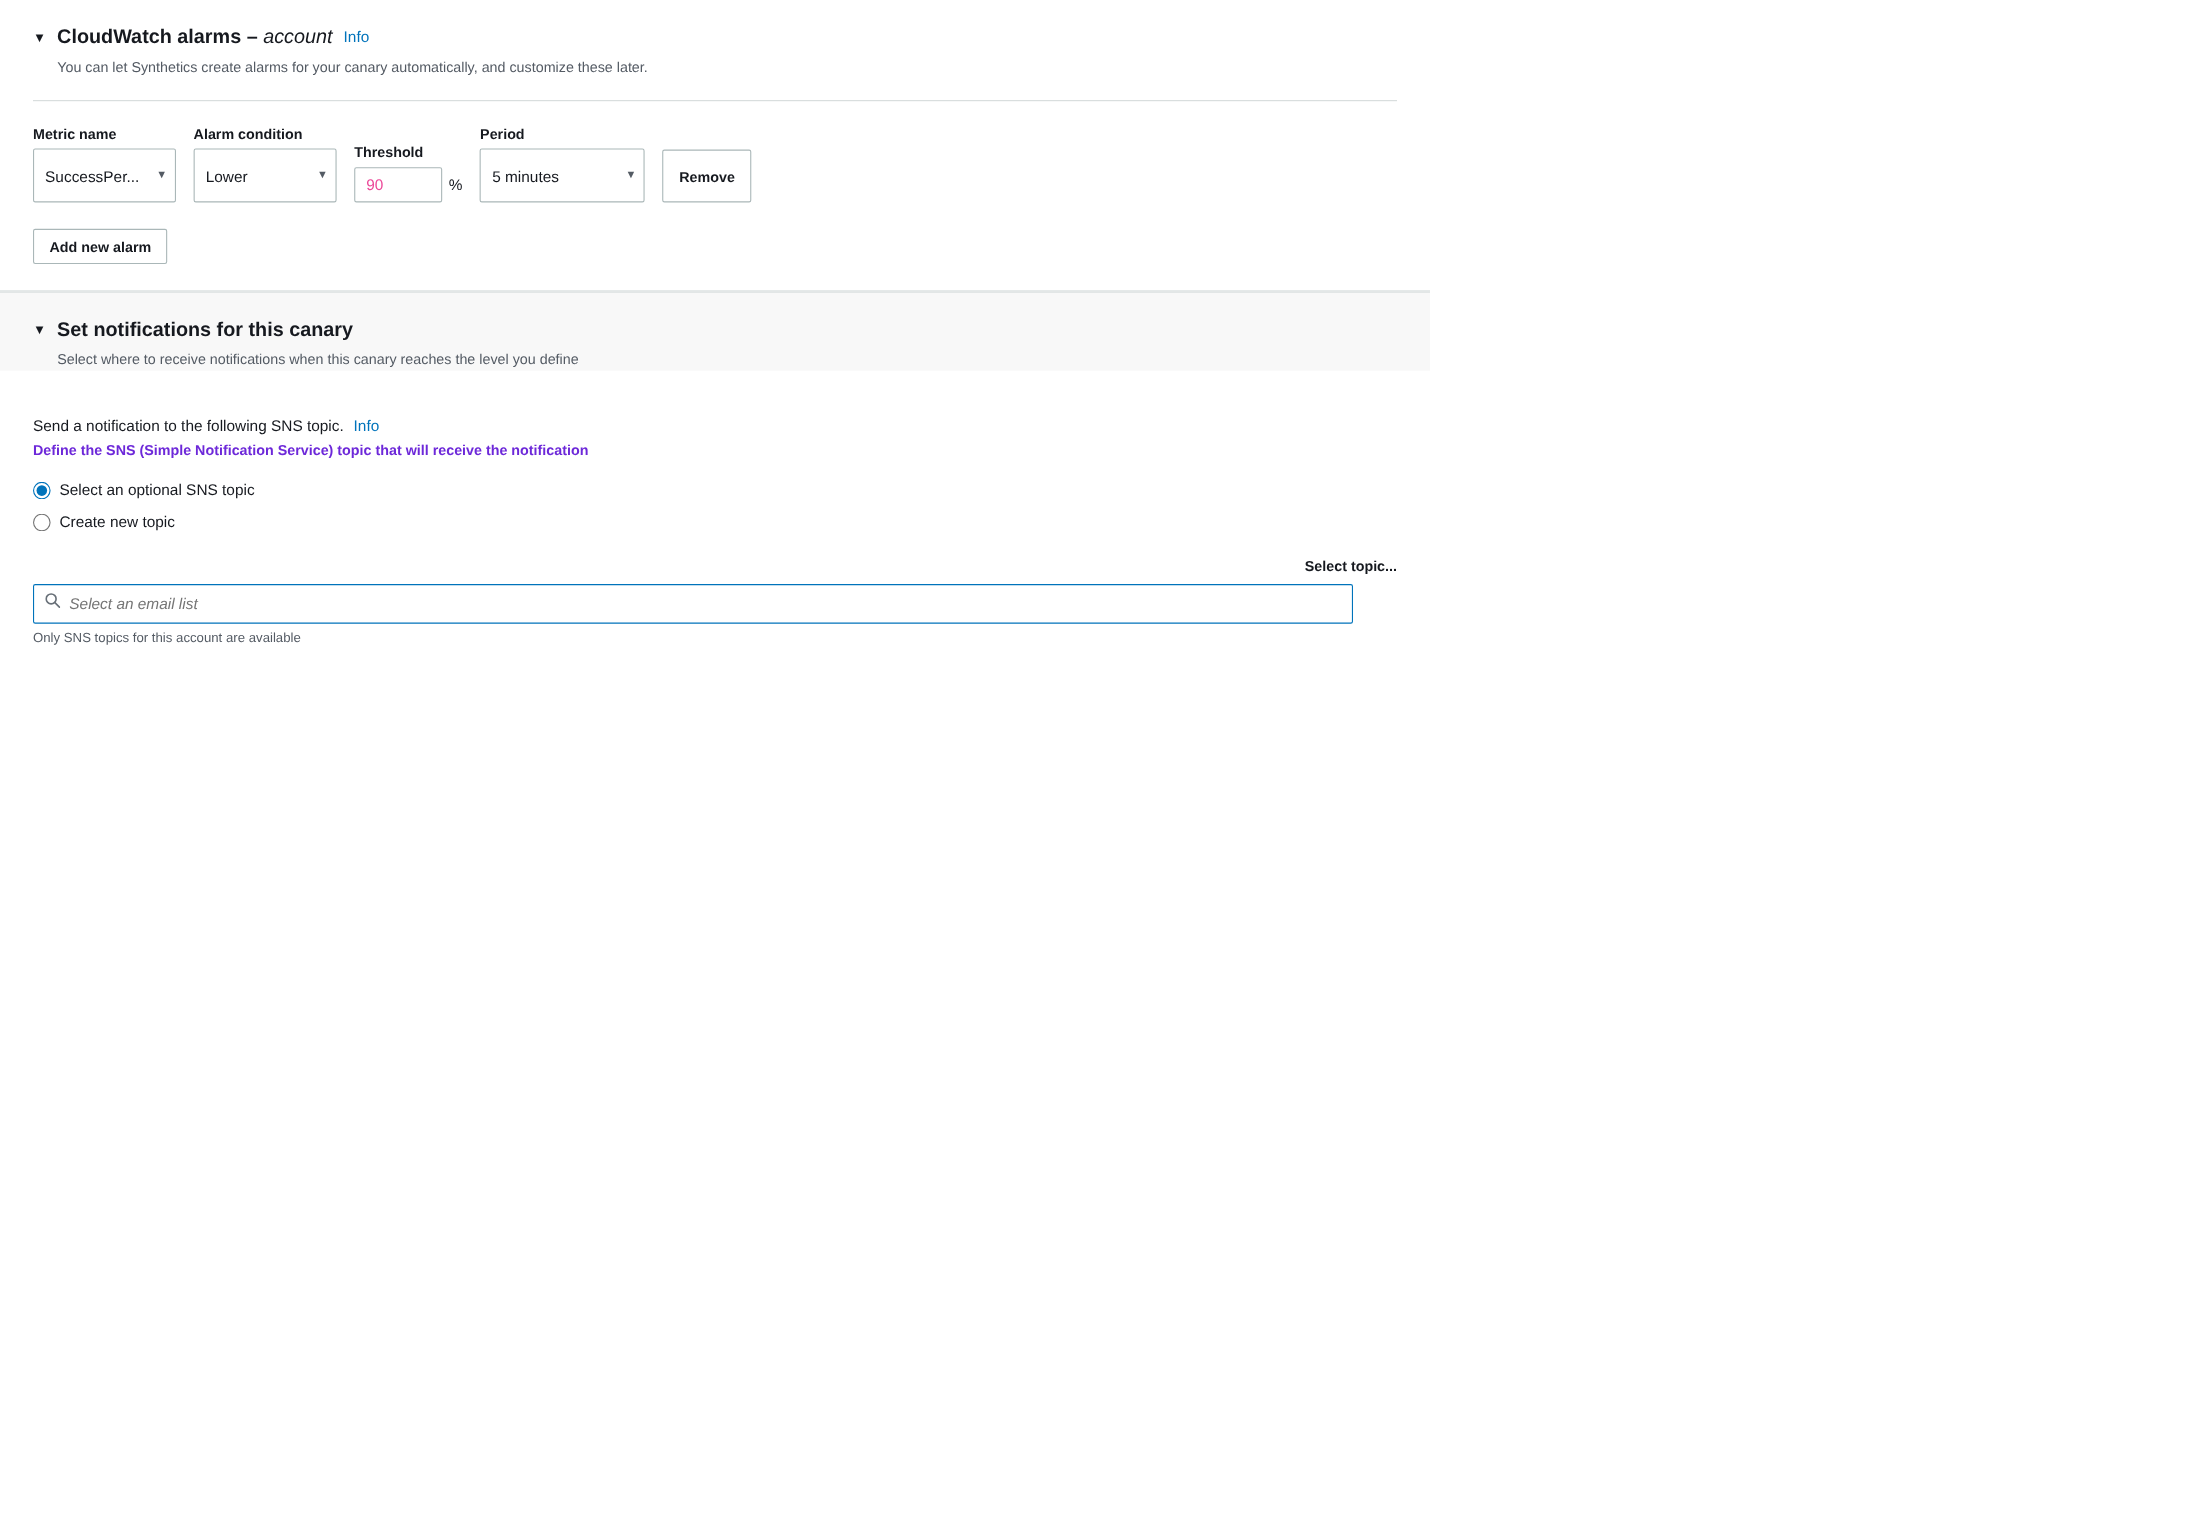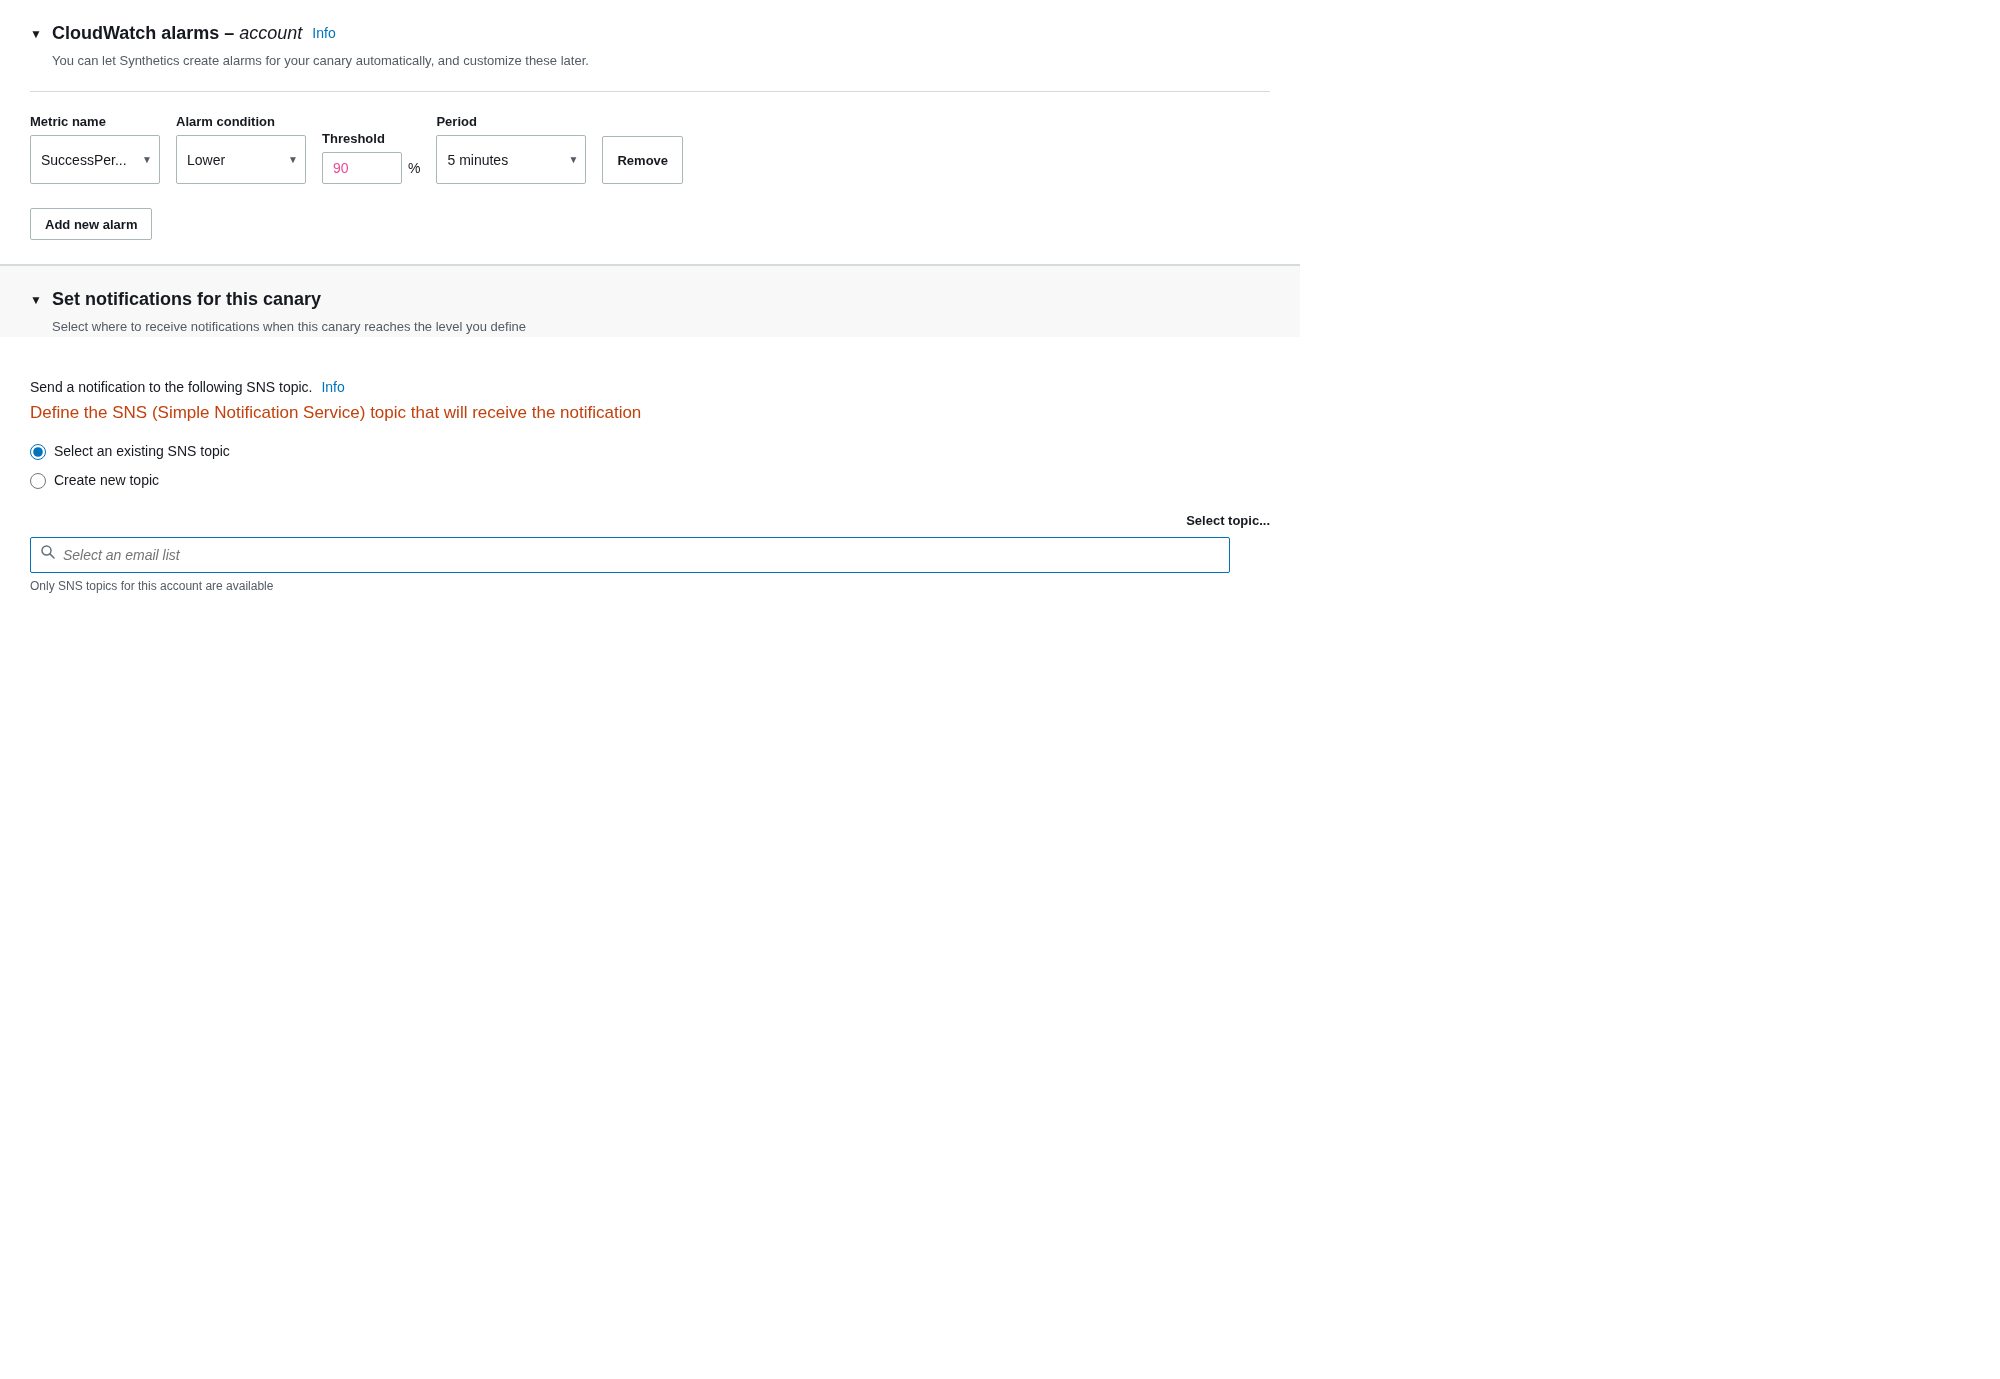--- a/index.html
+++ b/index.html
@@ -182,23 +182,24 @@
       padding: 20px 30px 30px 30px;
     }
 
     .sns-label {
       font-size: 14px;
       color: #16191f;
       margin-bottom: 2px;
     }
 
     .sns-description {
-      font-size: 17px;
-      color: #c2410c;
+      font-size: 13px;
+      color: #6d28d9;
       margin-bottom: 16px;
+      font-weight: bold;
     }
 
     
     .radio-group {
       display: flex;
       flex-direction: column;
       gap: 8px;
       margin-bottom: 20px;
     }
 
@@ -345,21 +346,21 @@
 
     <p class="sns-label">
       <span>Send a notification to the following SNS topic.</span>
       <a class="info-link" style="margin-left: 5px;">Info</a>
     </p>
     <p class="sns-description">Define the SNS (Simple Notification Service) topic that will receive the notification</p>
 
     <div class="radio-group">
       <label class="radio-item">
         <input type="radio" class="radio-input" name="sns-topic" checked="" style="">
-        <span class="radio-label">Select an existing SNS topic</span>
+        <span class="radio-label">Select an optional SNS topic</span>
       </label>
       <label class="radio-item">
         <input type="radio" class="radio-input" name="sns-topic" style="">
         <span class="radio-label">Create new topic</span>
       </label>
     </div>
 
     <p class="select-topic-label">Select topic...</p>
     <div class="search-input-wrapper">
       <span class="search-icon">

